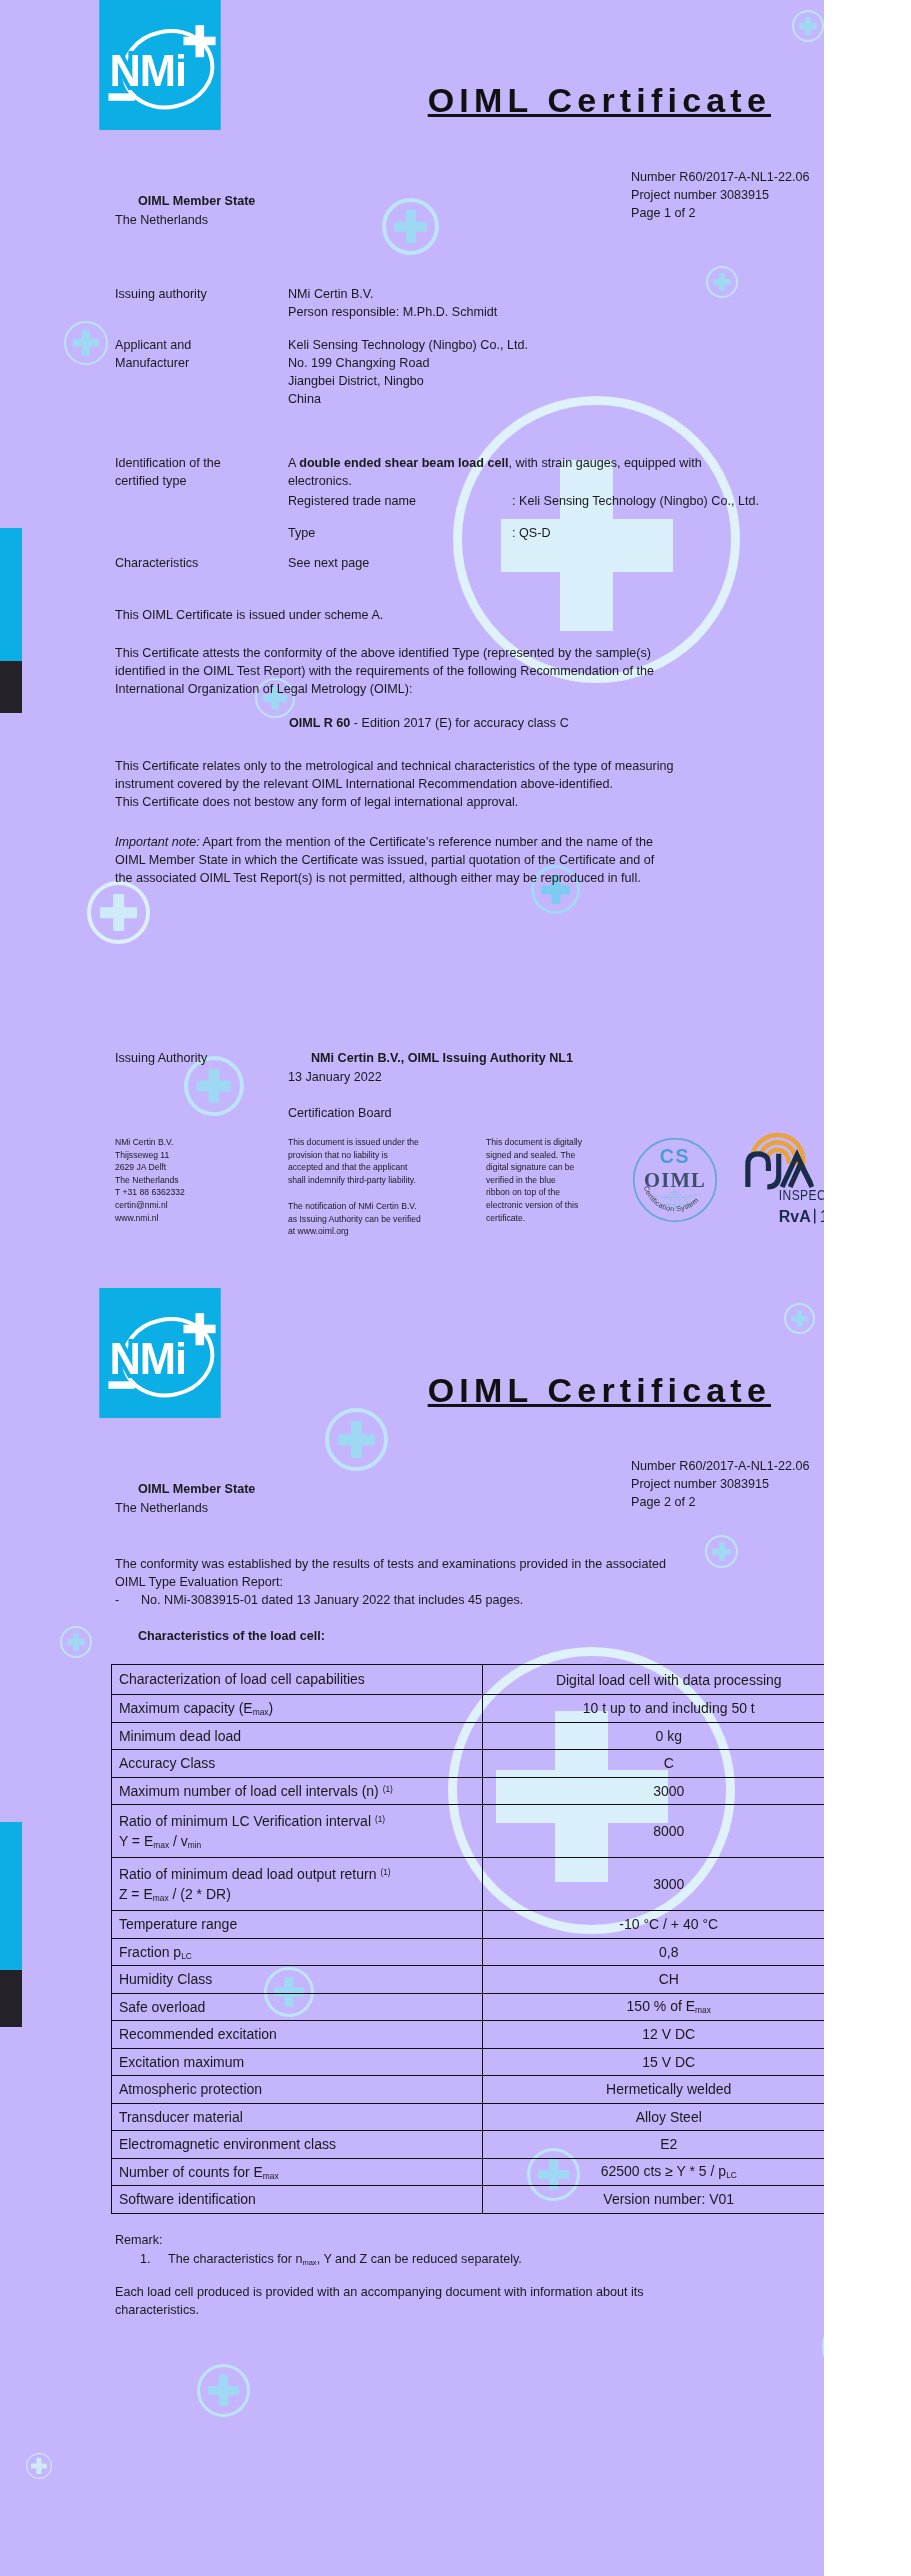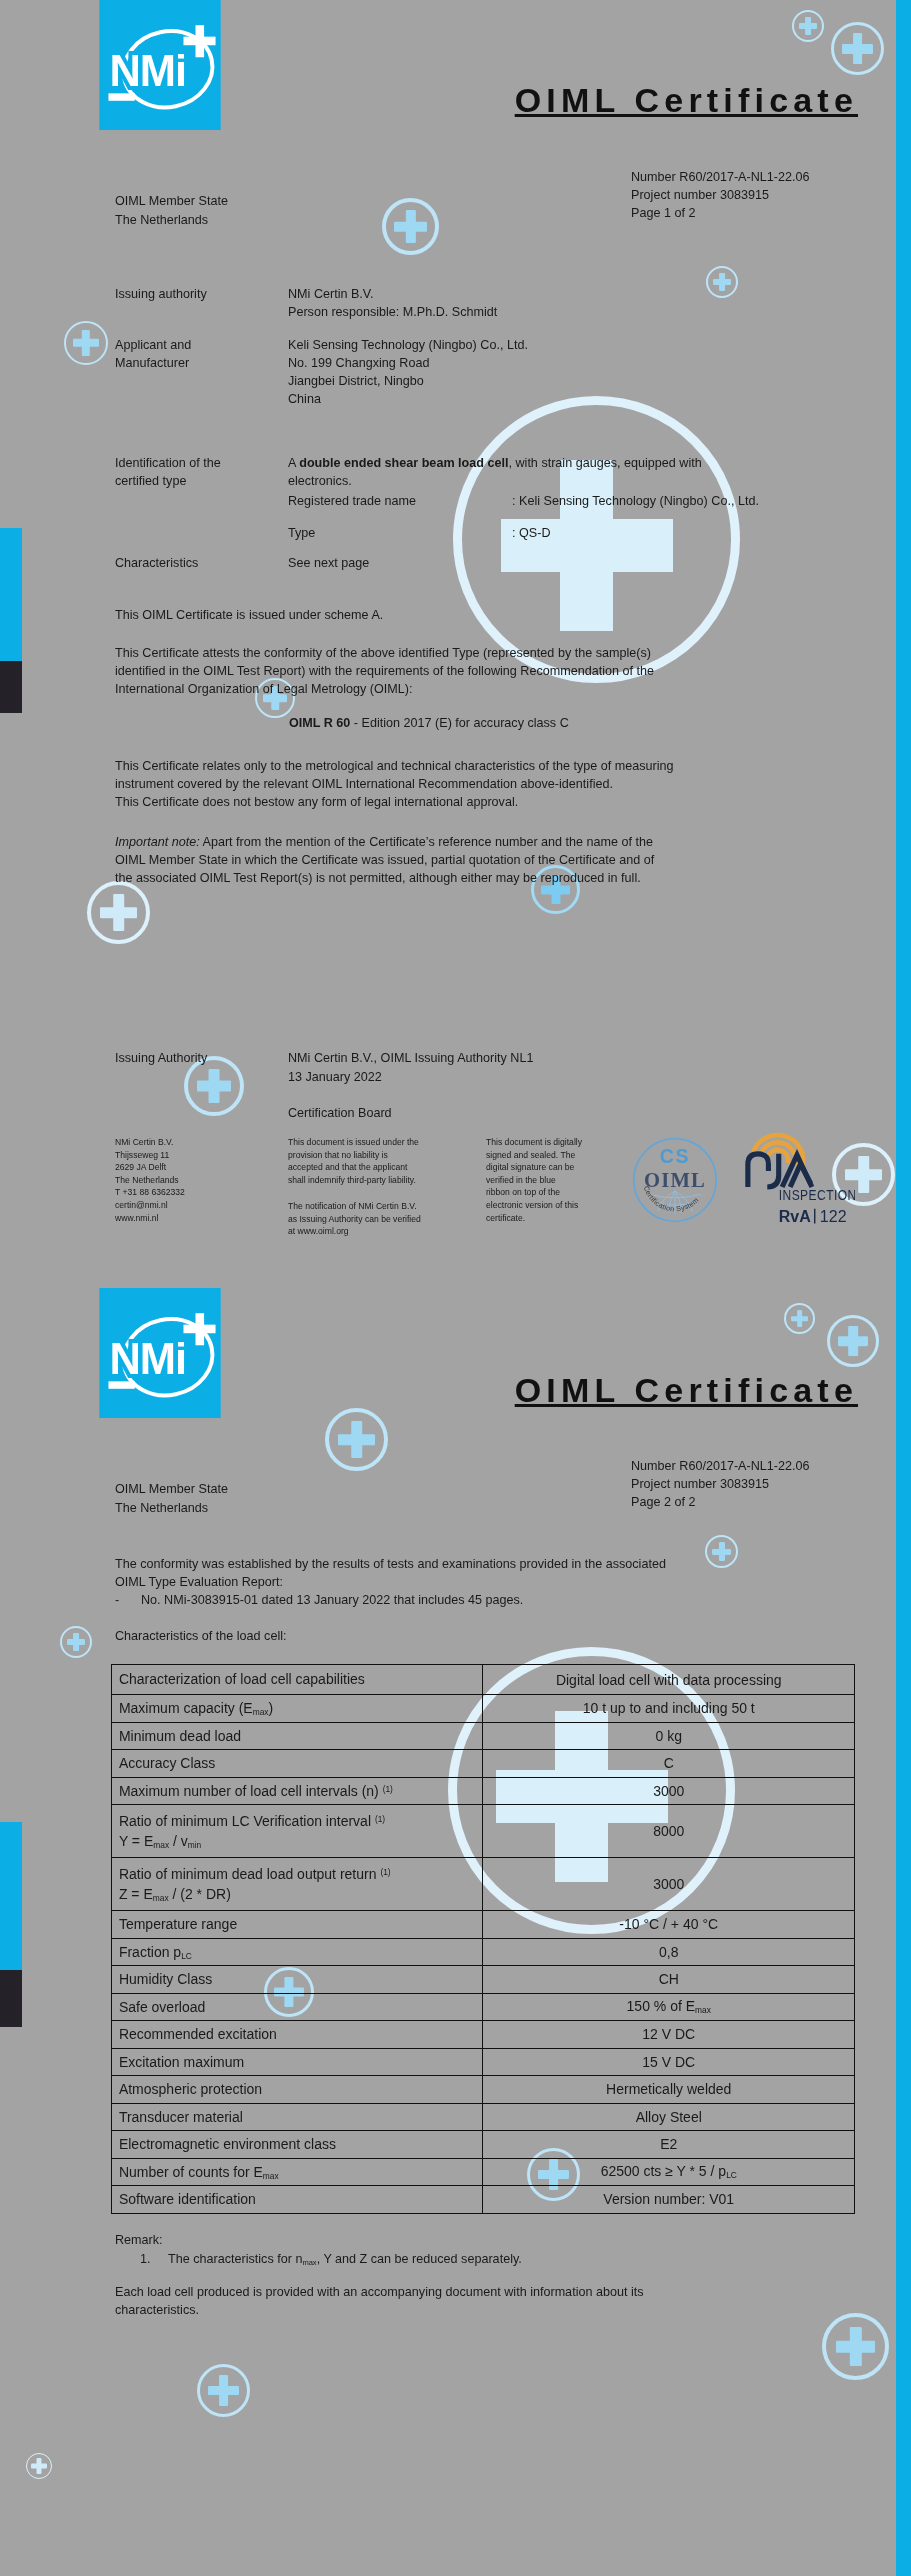--- a/index.html
+++ b/index.html
@@ -1,20 +1,20 @@
 <!DOCTYPE html>
 <html style="font-size:9.2px"><head>
 <meta charset="utf-8">
 <style>
   html,body{margin:0;padding:0;background:#fff;}
-  .doc{position:relative;width:911px;height:2576px;background:#a3a3a3;overflow:hidden;
+  .doc{position:relative;width:824px;height:2576px;background:#c4b5fd;overflow:hidden;
        font-family:"Liberation Sans",sans-serif;color:#1a1a1a;}
   .abs{position:absolute;}
   .t22{font-size:12.6px;line-height:18px;}
-  .b{font-weight:normal;}
+  .b{font-weight:bold;margin-left:23px;}
   .title{position:absolute;right:53px;font-size:34px;font-weight:bold;letter-spacing:5.2px;white-space:nowrap;color:#111;text-decoration:underline;}
   .meta{position:absolute;left:631px;font-size:12.6px;line-height:18px;}
   .member{position:absolute;left:115px;font-size:12.6px;line-height:19px;}
   sub{font-size:0.60em;vertical-align:-0.25em;}
   sup{font-size:0.60em;vertical-align:0.45em;}
   
   .vbar{position:absolute;}
   
   .pc{position:absolute;border-style:solid;border-color:#BDE4F7;border-radius:50%;box-sizing:border-box;}
   .pc i{display:block;position:absolute;background:#9FD8F3;border-radius:1.1px;}

